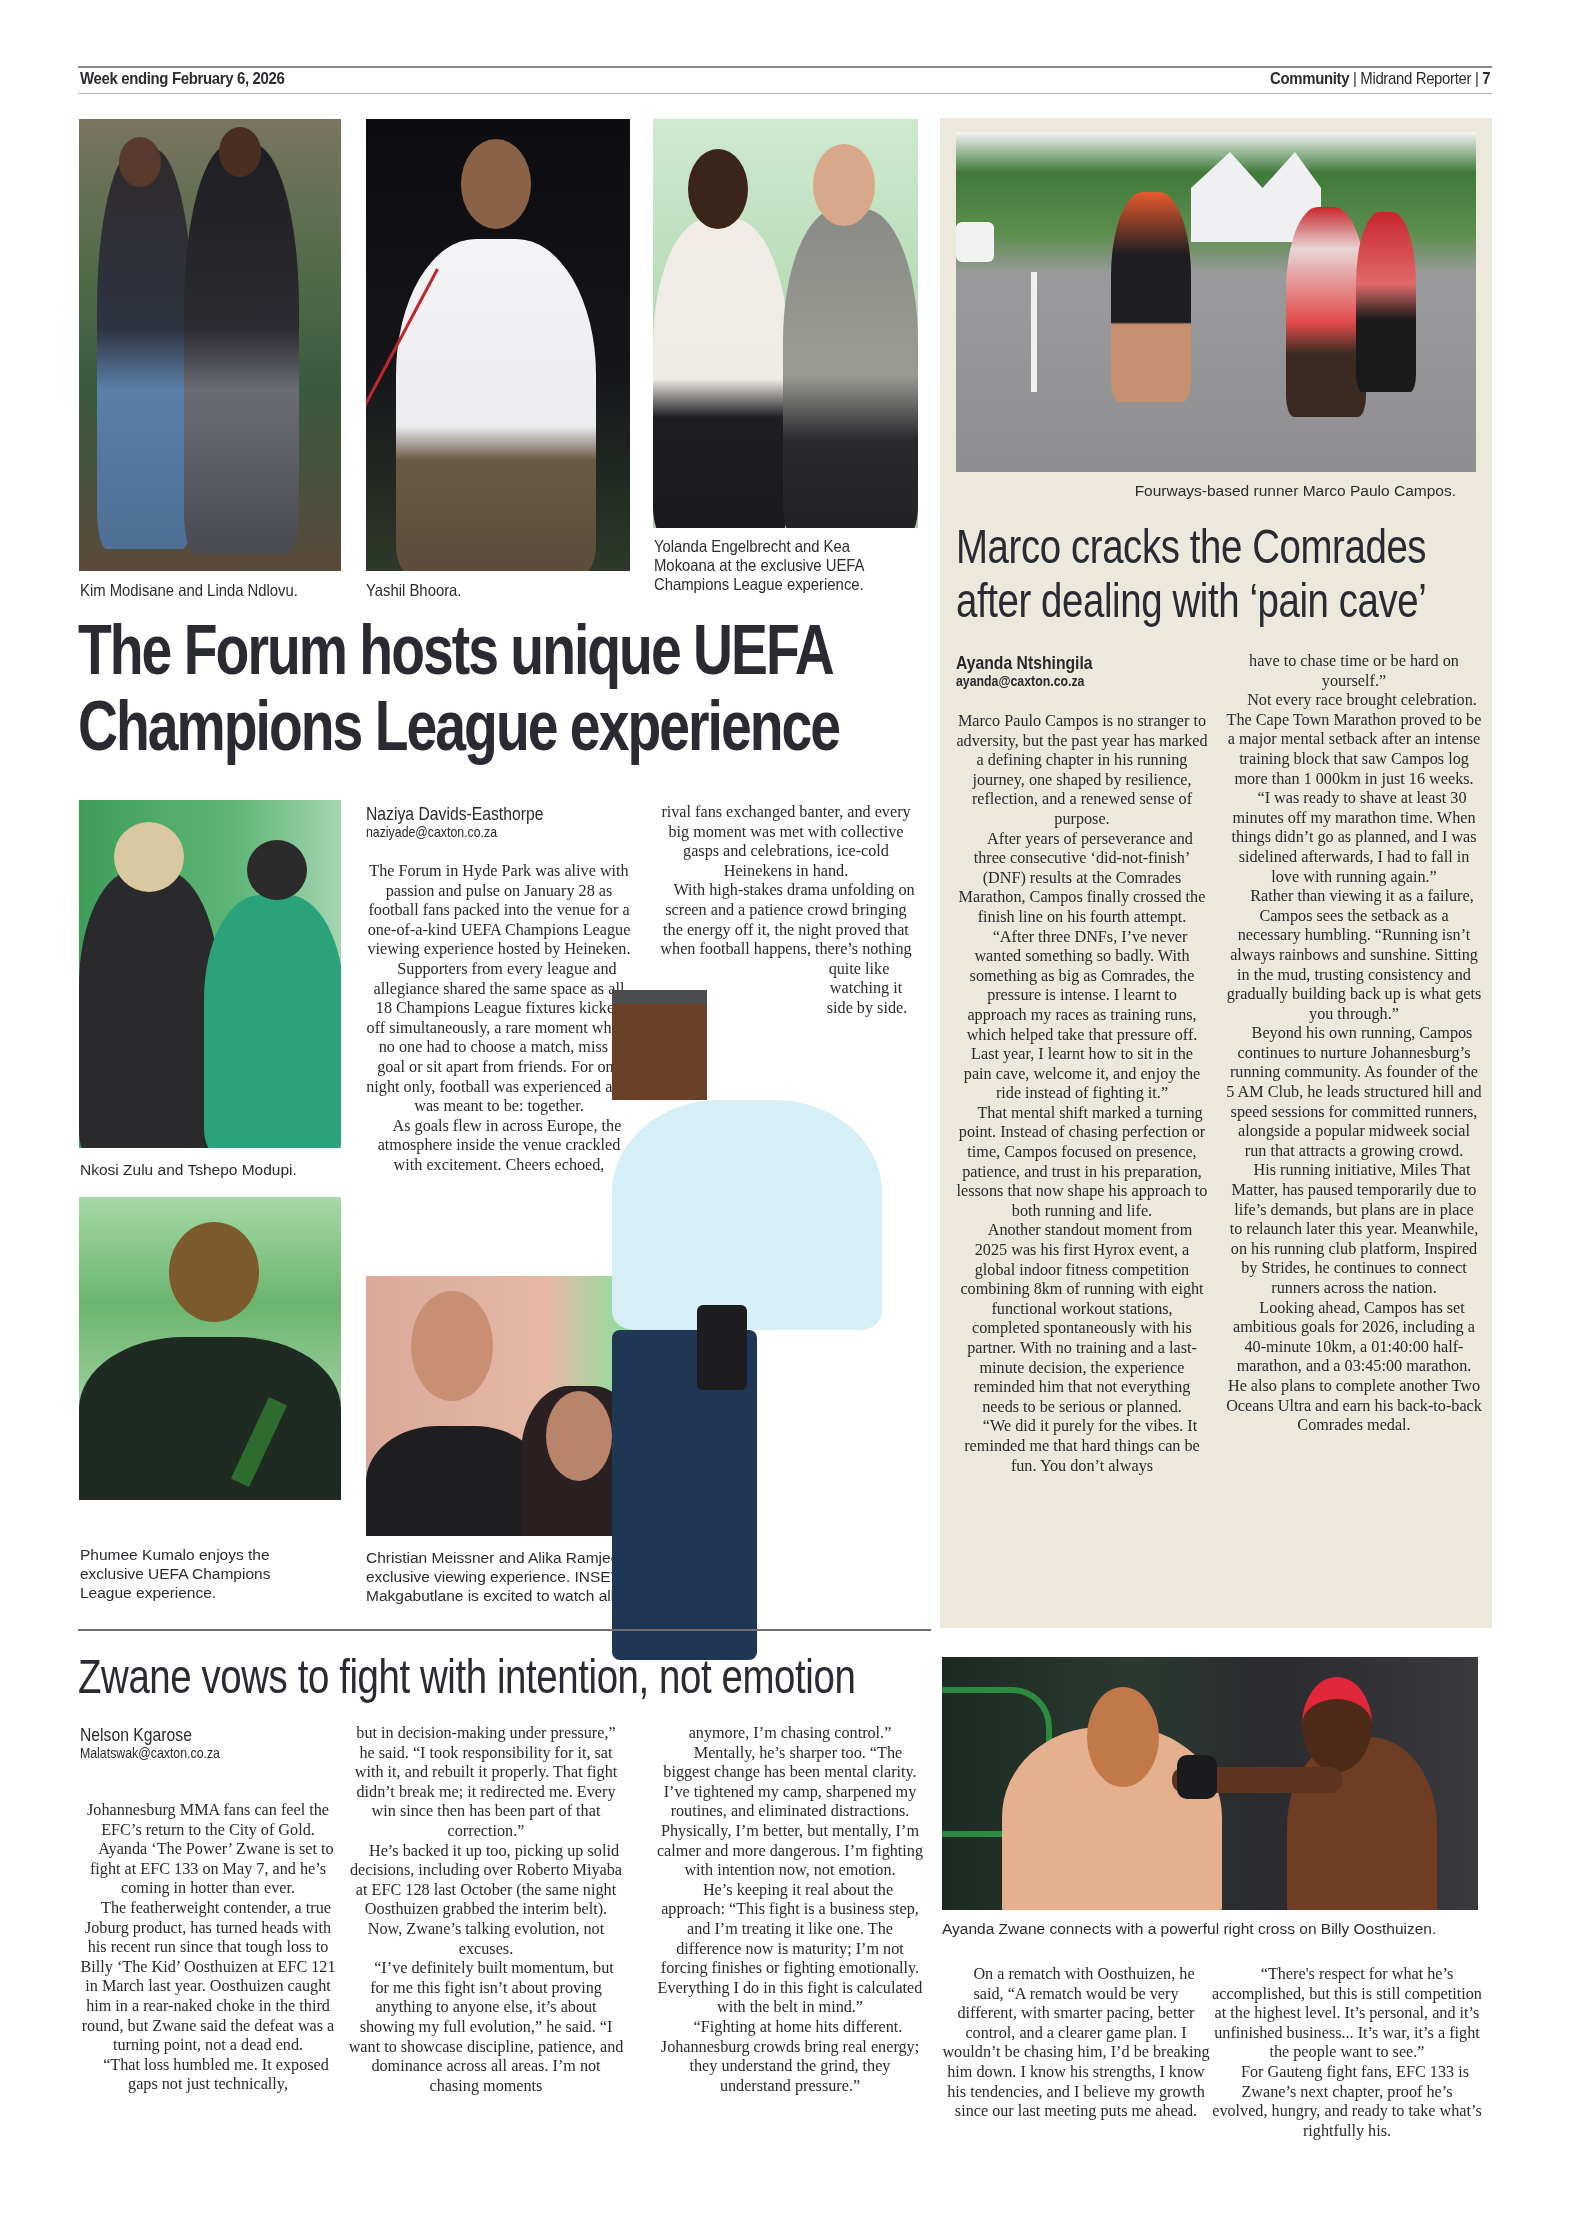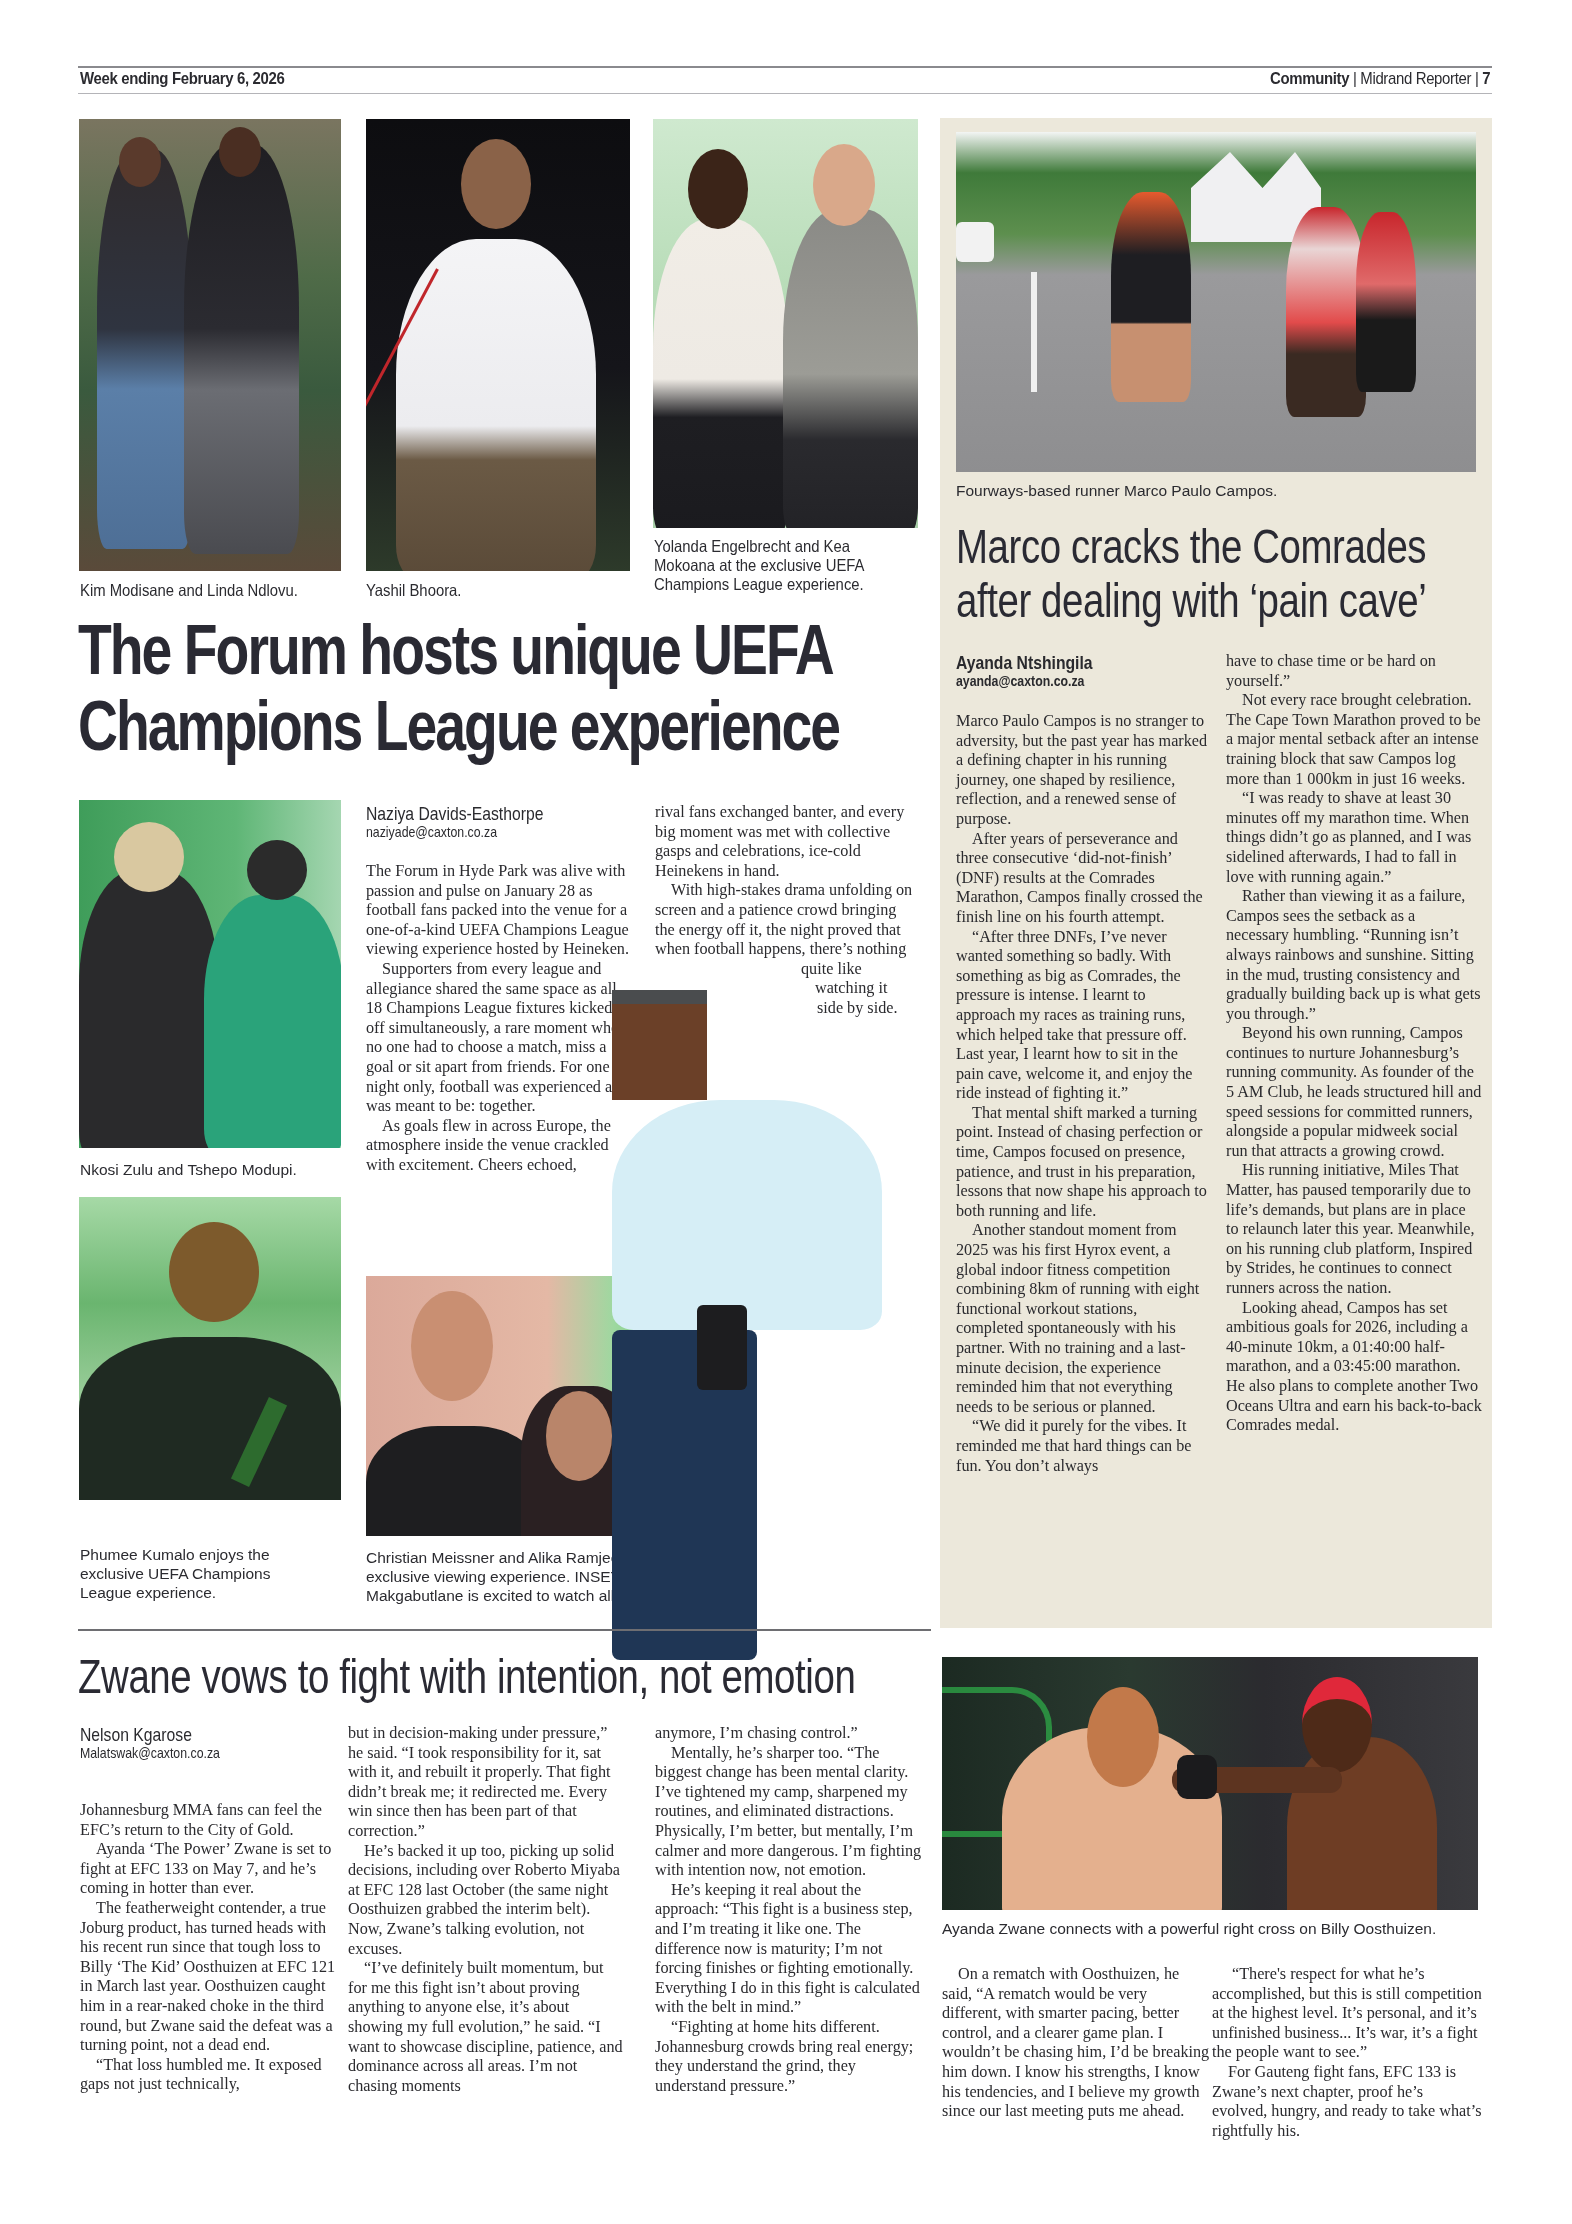--- a/index.html
+++ b/index.html
@@ -22,21 +22,21 @@
   .caption.condensed { transform: scaleX(0.9); transform-origin: left top; font-size: 16.5px; }
 
   
   .headline-main { position: absolute; left: 78px; top: 612px; width: 860px; font-family: "Liberation Sans", sans-serif; font-weight: bold; font-size: 70px; line-height: 76px; letter-spacing: -2.5px; color: #2a2a33; transform: scaleX(0.79); transform-origin: left top; width: 1090px; }
   .headline-light { position: absolute; font-family: "Liberation Sans", sans-serif; font-size: 48px; line-height: 54px; color: #2a2a33; transform: scaleX(0.8); transform-origin: left top; white-space: nowrap; letter-spacing: -0.5px; }
 
   .byline-name { font-family: "Liberation Sans", sans-serif; font-size: 18.5px; line-height: 21px; transform: scaleX(0.85); transform-origin: left; white-space: nowrap; color: #2a2a2e; }
   .byline-email { font-family: "Liberation Sans", sans-serif; font-size: 14.5px; line-height: 17px; transform: scaleX(0.85); transform-origin: left; white-space: nowrap; color: #2a2a2e; }
 
   .col { position: absolute; font-family: "Liberation Serif", serif; font-size: 16.2px; line-height: 19.6px; color: #2a2a2e; }
-  .col p { margin: 0; }
+  .col p { margin: 0; text-align: center; }
   .col p.ind { text-indent: 16px; }
 
   .tanbox { position: absolute; left: 940px; top: 118px; width: 552px; height: 1510px; background: #ece8db; }
   .rule-h { position: absolute; height: 2px; background: #6e6e72; }
 </style>
 </head>
 <body>
 
 <div class="hdr-rule" style="top:66px;"></div>
 <div class="hdr-left">Week ending February 6, 2026</div>
@@ -123,21 +123,21 @@
 
 <div class="tanbox"></div>
 <div class="photo" style="left:956px;top:132px;width:520px;height:340px;background:linear-gradient(180deg,#f3f5f4 0%,#3f7a3a 12%,#5d8f4e 30%,#9a9a9c 42%,#8e8e90 100%);">
   <div style="position:absolute;left:75px;top:140px;width:6px;height:120px;background:#f0f0f0;"></div>
   <div style="position:absolute;left:235px;top:20px;width:130px;height:90px;background:#f0f0f2;clip-path:polygon(0 40%,30% 0,55% 40%,80% 0,100% 40%,100% 100%,0 100%);"></div>
   <div class="fig" style="left:155px;top:60px;width:80px;height:210px;background:linear-gradient(180deg,#e65a2e 0%,#1e1e22 30%,#1e1e22 62%,#c79070 63%,#c79070 100%);"></div>
   <div class="fig" style="left:330px;top:75px;width:80px;height:210px;background:linear-gradient(180deg,#c8262c 0%,#e9d5d5 20%,#e24b4b 55%,#3a2a22 70%,#3a2a22 100%);"></div>
   <div class="fig" style="left:400px;top:80px;width:60px;height:180px;background:linear-gradient(180deg,#c8262c 0%,#e06a6a 40%,#1a1a1a 60%,#1a1a1a 100%);"></div>
   <div style="position:absolute;left:0;top:90px;width:38px;height:40px;background:#f2f2f2;border-radius:6px;"></div>
 </div>
-<div class="caption" style="left:956px;top:481px;width:500px;">Fourways-based runner Marco Paulo Campos.</div>
+<div class="caption" style="left:956px;top:481px;width:500px;text-align:right;">Fourways-based runner Marco Paulo Campos.</div>
 <div class="headline-light" style="left:956px;top:520px;">Marco cracks the Comrades</div>
 <div class="headline-light" style="left:956px;top:574px;">after dealing with ‘pain cave’</div>
 
 <div class="abs" style="left:956px;top:652px;font-weight:bold;">
   <div class="byline-name">Ayanda Ntshingila</div>
   <div class="byline-email">ayanda@caxton.co.za</div>
 </div>
 <div class="col" style="left:956px;top:712px;width:252px;">
   <p>Marco Paulo Campos is no stranger to adversity, but the past year has marked a defining chapter in his running journey, one shaped by resilience, reflection, and a renewed sense of purpose.</p>
   <p class="ind">After years of perseverance and three consecutive ‘did-not-finish’ (DNF) results at the Comrades Marathon, Campos finally crossed the finish line on his fourth attempt.</p>

